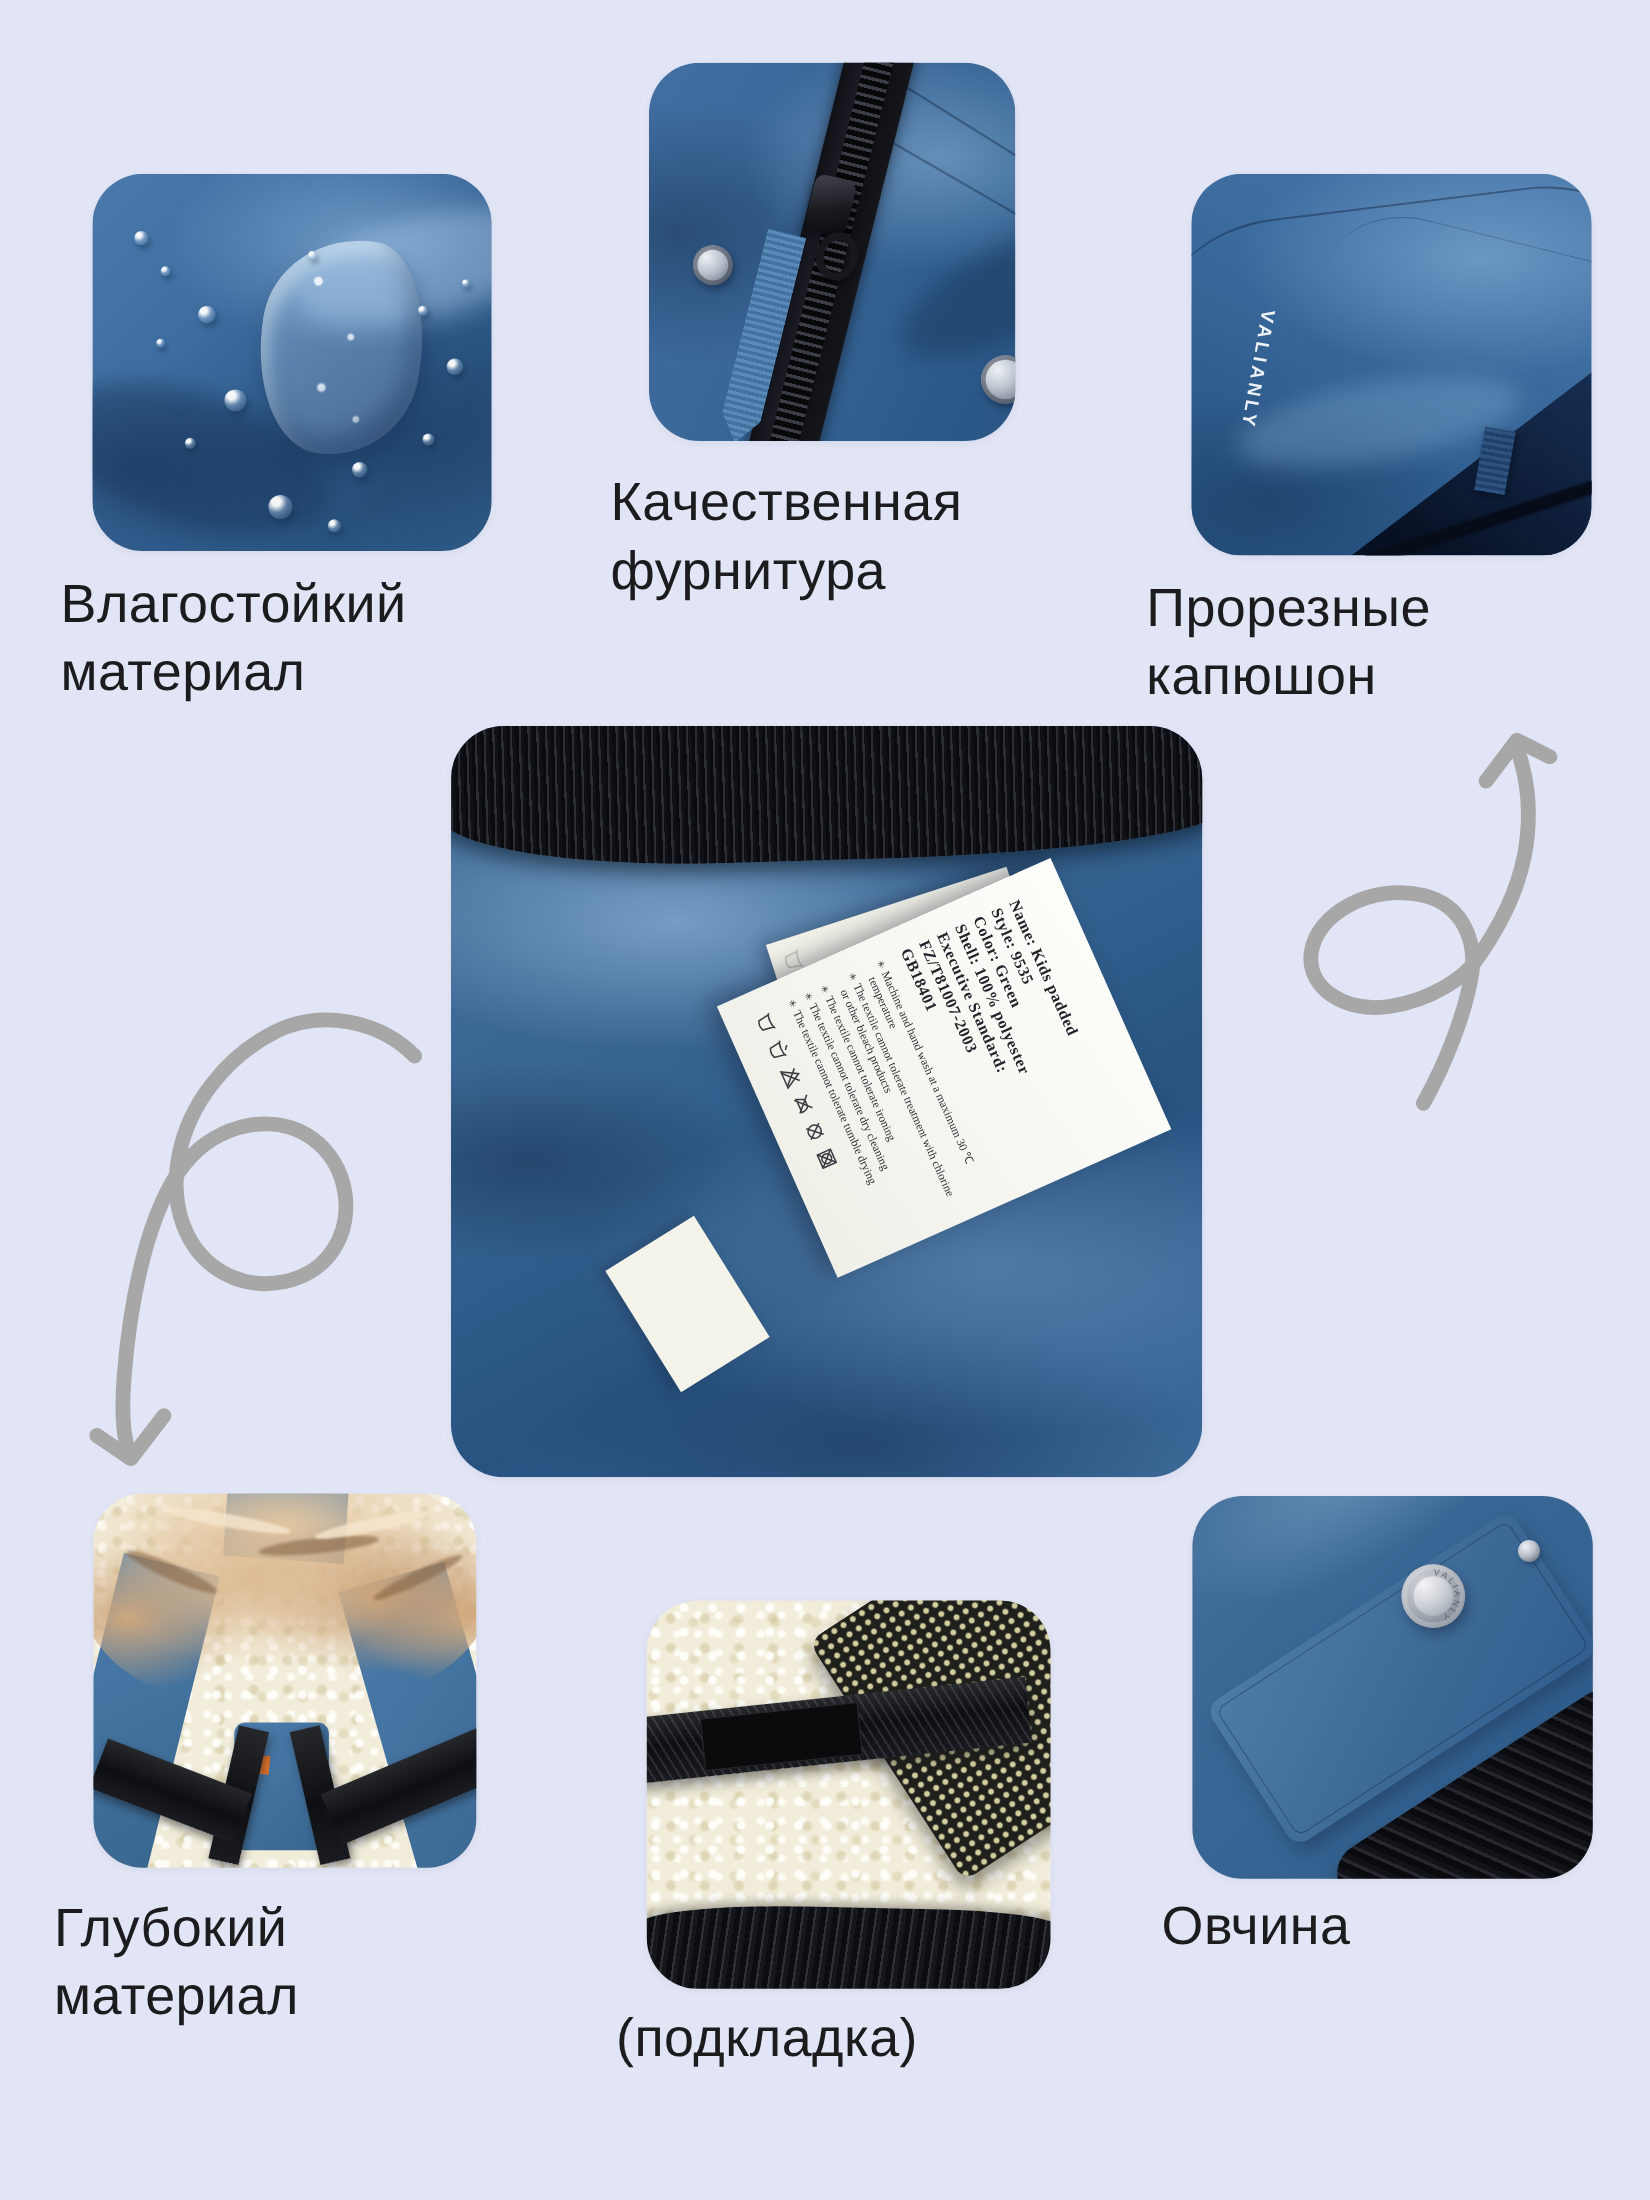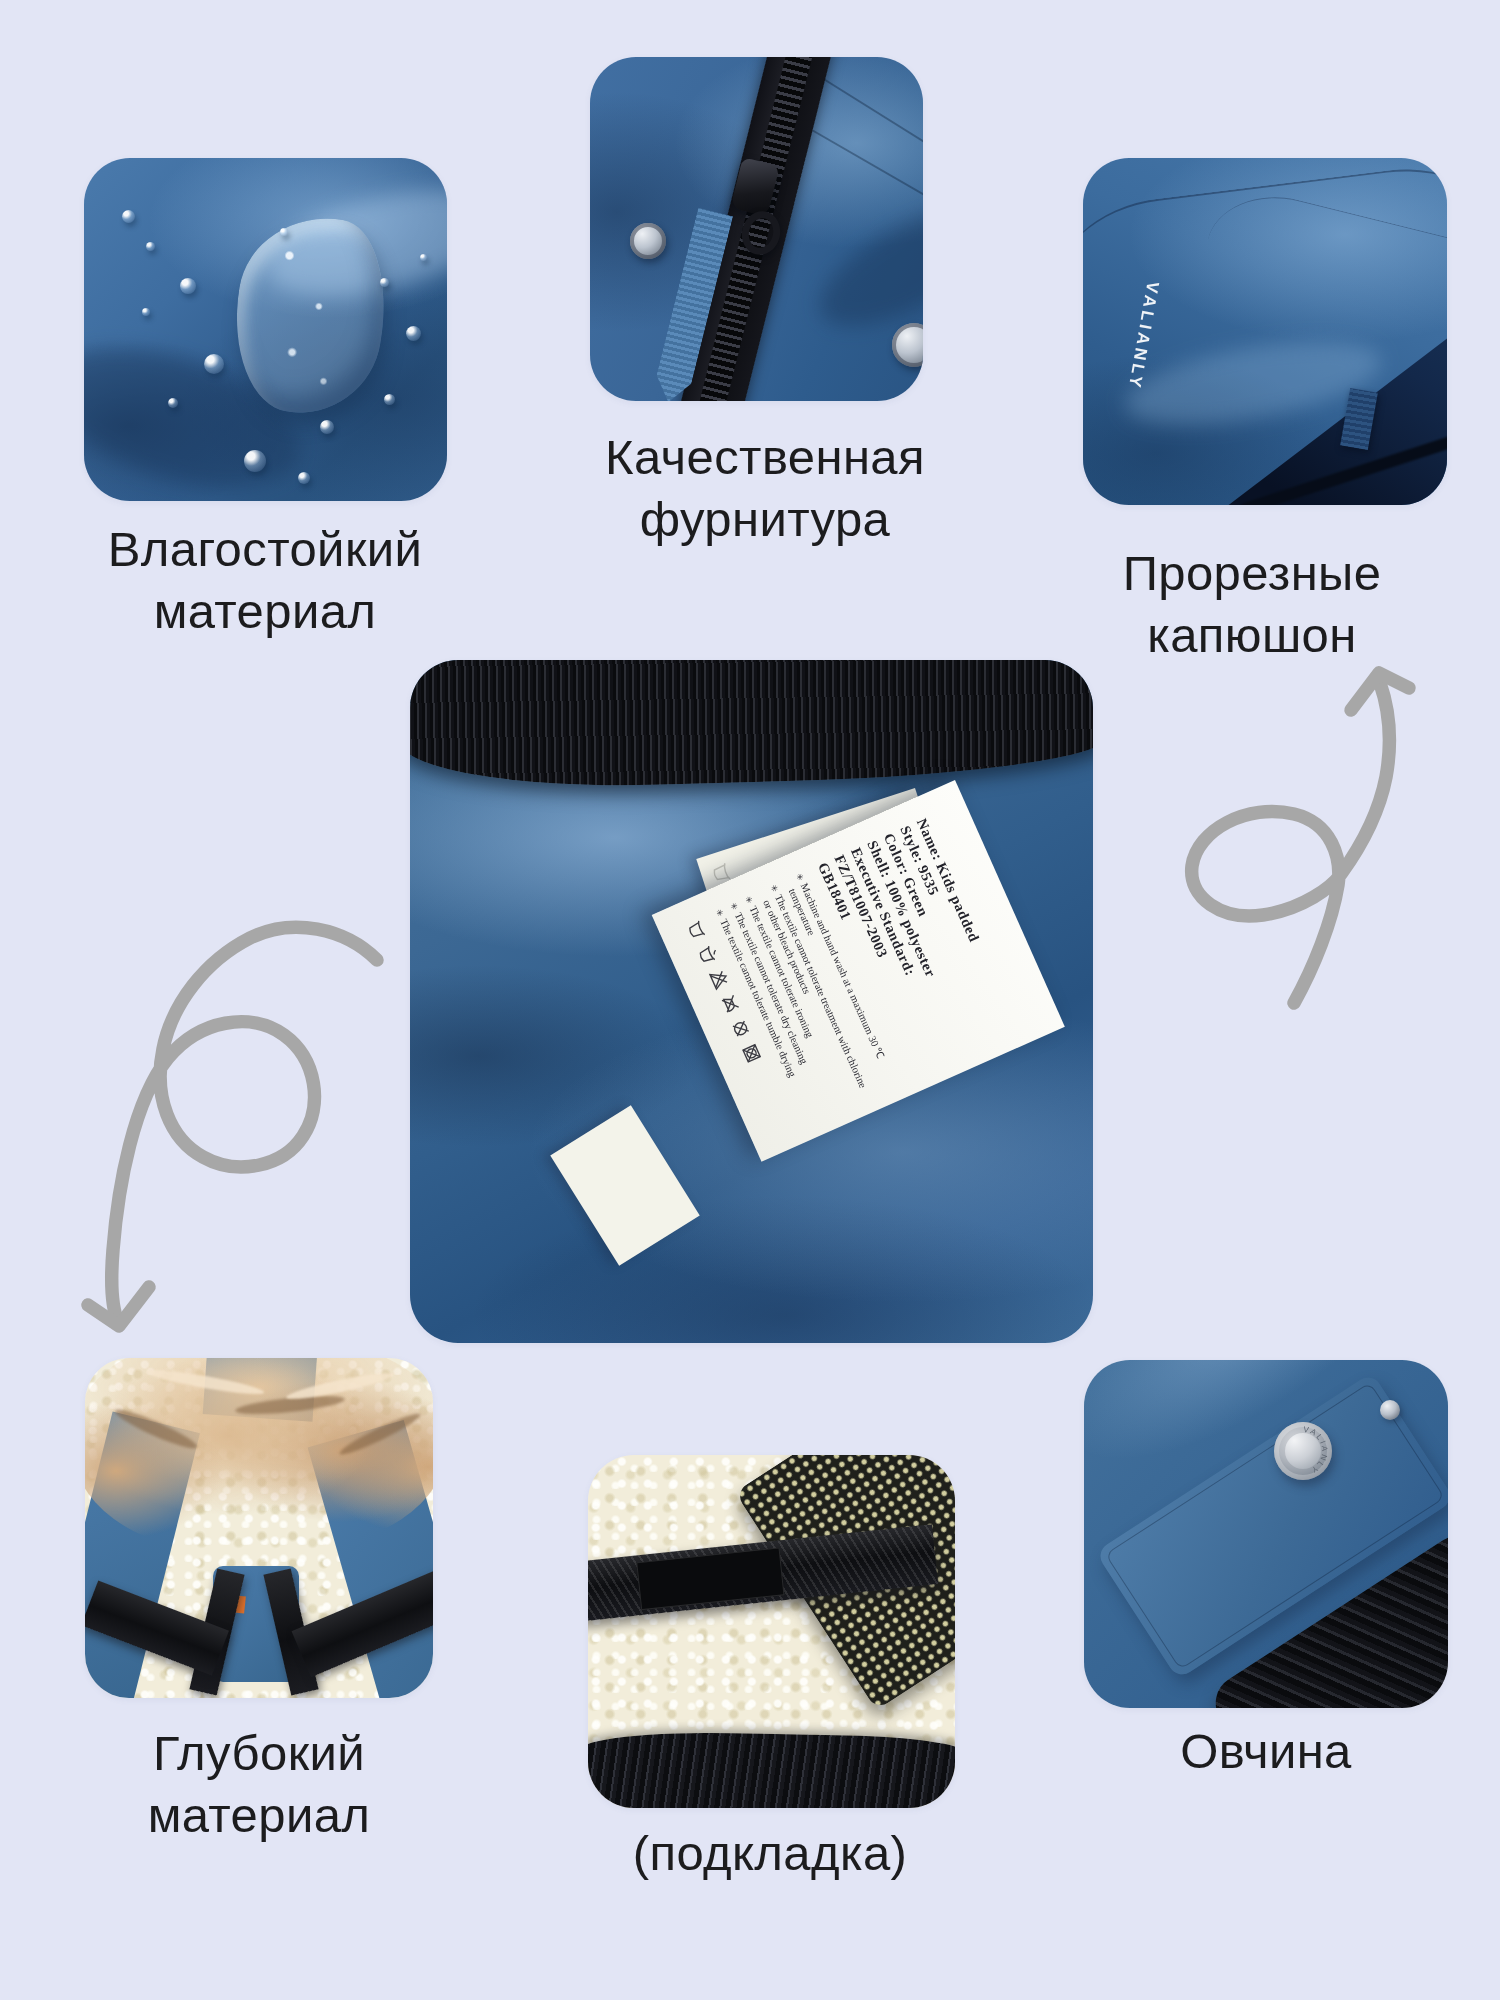--- a/index.html
+++ b/index.html
@@ -6,21 +6,21 @@
   body{
     width:1500px;height:2000px;position:relative;overflow:hidden;
     background:#e2e5f5;
     font-family:"Liberation Sans", sans-serif;
   }
   .photo{
     position:absolute;overflow:hidden;border-radius:46px;
     box-shadow:0 2px 6px rgba(90,100,140,.08);
   }
   .caption{
-    position:absolute;text-align:center;color:#1c1c1e;
+    position:absolute;text-align:left;color:#1c1c1e;
     font-size:49px;line-height:62px;font-weight:400;letter-spacing:.4px;
   }
   
   .bgA{position:absolute;inset:0;
     background:
       radial-gradient(ellipse 260px 140px at 68% 18%, rgba(150,190,228,.55), transparent 70%),
       radial-gradient(ellipse 220px 120px at 12% 78%, rgba(18,44,78,.45), transparent 72%),
       radial-gradient(ellipse 300px 160px at 85% 70%, rgba(24,52,88,.4), transparent 70%),
       linear-gradient(135deg,#4a7aac 0%,#3e6da0 32%,#305c8d 58%,#29537f 78%,#2f5a88 100%);}
   .puddle{position:absolute;left:152px;top:58px;width:148px;height:198px;
@@ -230,21 +230,21 @@
 <div class="photo" style="left:1083px;top:158px;width:364px;height:347px;">
   <div class="bgC"></div>
   <div class="seamC1"></div>
   <div class="seamC2"></div>
   <div class="fold" style="left:40px;top:190px;width:260px;height:70px;background:rgba(150,188,224,.3);transform:rotate(-10deg);"></div>
   <div class="brand-vert">VALIANLY</div>
   <div class="pocket-dark"></div>
   <div class="pocket-slit"></div>
   <div class="strap-tab"></div>
 </div>
-<div class="caption" style="left:1042px;top:542px;width:420px;">
+<div class="caption" style="left:1042px;top:522px;width:420px;">
   <div>Прорезные</div>
   <div>капюшон</div>
 </div>
 
 <div class="photo" style="left:410px;top:660px;width:683px;height:683px;border-radius:48px;">
   <div class="bgL"></div>
   <div class="ribbed-band"></div>
   <div class="label-stack">
     <div class="label-corner"></div>
     <div class="label-back">

